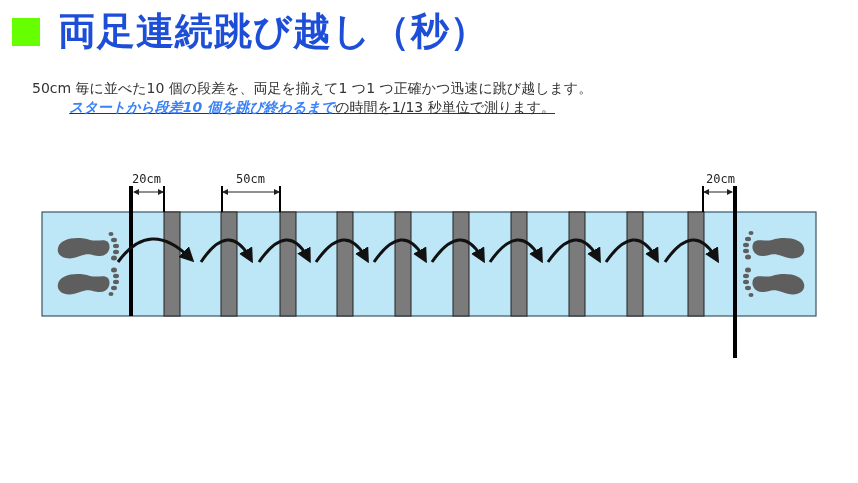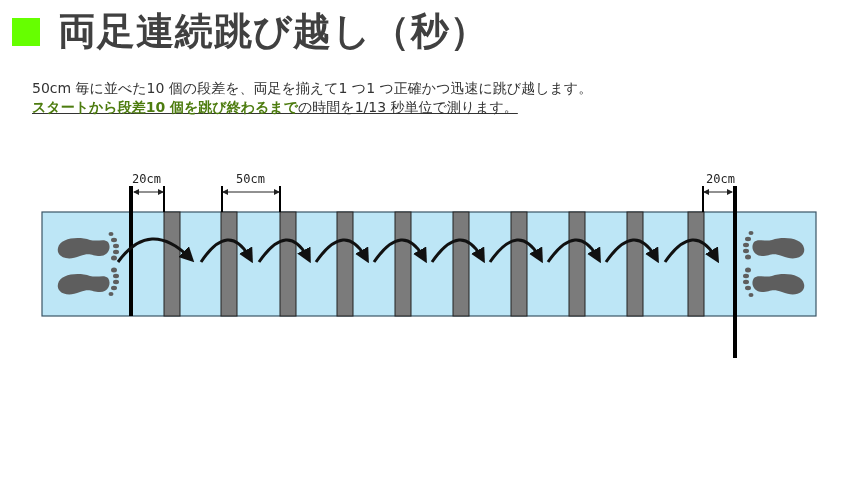--- a/index.html
+++ b/index.html
@@ -1,21 +1,21 @@
 <!DOCTYPE html>
 <html><head>
 <meta charset="utf-8">
 <style>
   html, body { margin:0; padding:0; background:#ffffff; }
   body { width:858px; height:483px; position:relative; overflow:hidden; font-family:"DejaVu Sans", sans-serif; }
   .title-mark { position:absolute; left:12px; top:18px; width:28px; height:28px; background:#66ff00; }
-  .title { position:absolute; left:58px; top:6px; font-size:38px; font-weight:bold; color:#404040; letter-spacing:1px; white-space:nowrap; }
-  .desc { position:absolute; left:32px; top:79px; font-size:14px; color:#333; line-height:19px; white-space:nowrap; }
+  .title { position:absolute; left:58px; top:6px; font-size:38px; font-weight:bold; color:#1d4ed8; letter-spacing:1px; white-space:nowrap; }
+  .desc { position:absolute; left:32px; top:79px; font-size:14px; color:#333; line-height:19px; white-space:nowrap;text-align:center; }
   .desc .line2 { text-decoration:underline; }
-  .desc .bold { font-weight:bold; color:#4d7c0f; }
+  .desc .bold { font-weight:bold; color:#3b82f6;font-style:italic; }
   svg.diagram { position:absolute; left:0; top:0; }
   .dim-label { font-family:"DejaVu Sans Mono", monospace; font-size:12px; fill:#222; }
 </style>
 </head>
 <body>
 
 <div class="title-mark"></div>
 <div class="title">両足連続跳び越し（秒）</div>
 
 <div class="desc">

